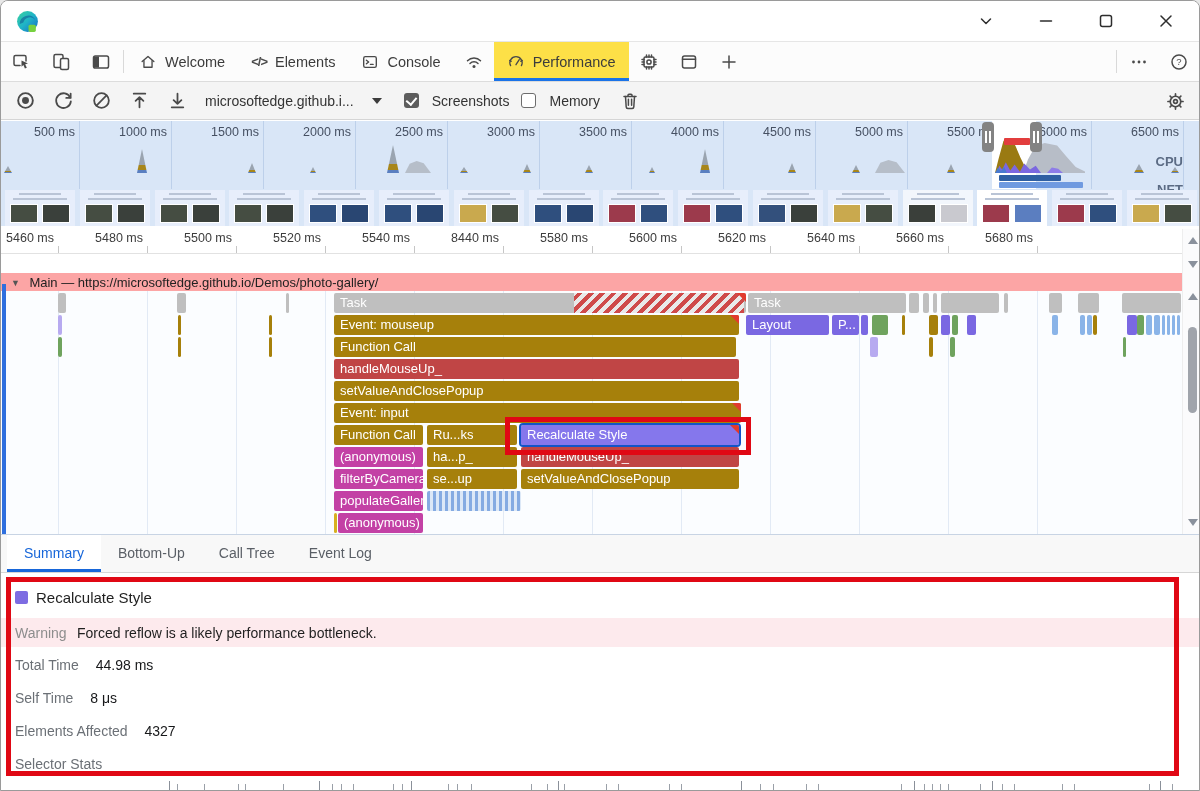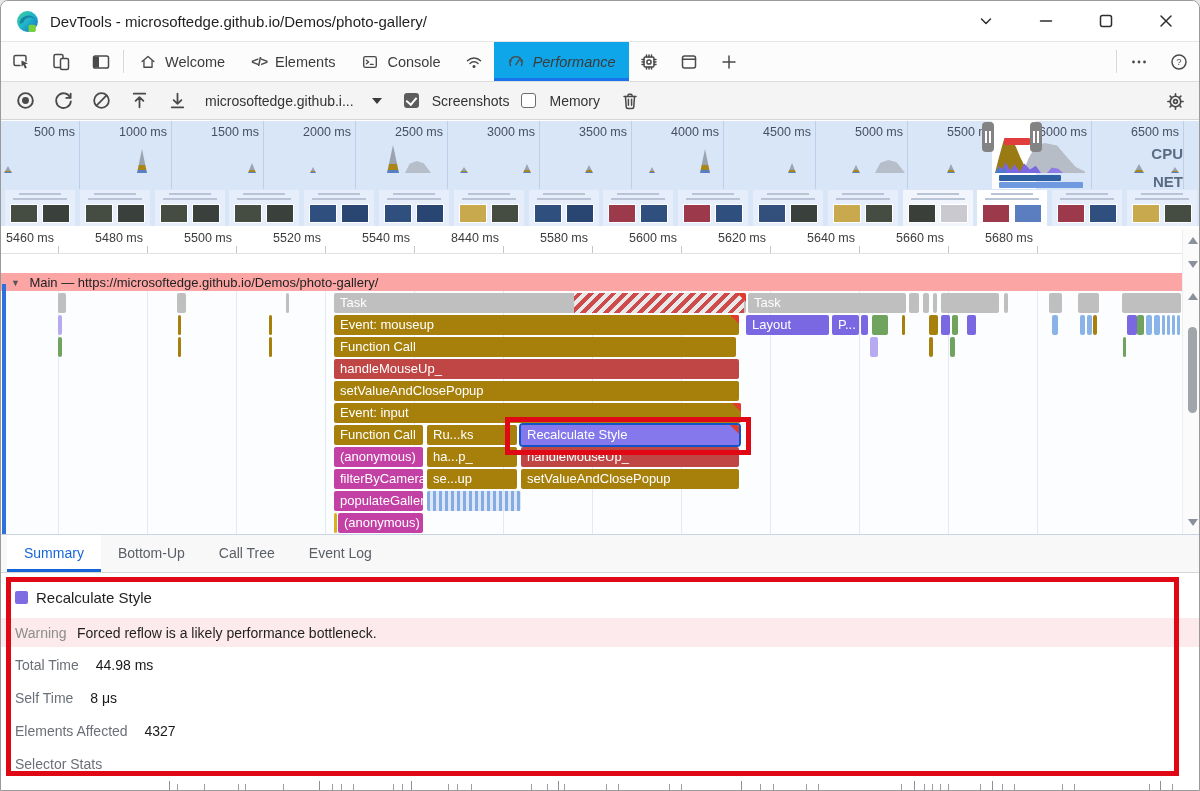--- a/index.html
+++ b/index.html
@@ -16,21 +16,21 @@
   .winbtns{position:absolute;right:10px;top:0;height:40px;display:flex;align-items:center;}
   .wbtn{width:46px;height:36px;display:flex;align-items:center;justify-content:center;margin-left:14px;}
   .wbtn svg{stroke:#2e2e2e;}
 
   
   .tabbar{position:absolute;left:0;top:41px;width:100%;height:39px;background:#fcfcfc;
           border-bottom:1px solid #dcdcdc;display:flex;align-items:stretch;}
   .tbicon{width:40px;display:flex;align-items:center;justify-content:center;}
   .vdiv{width:1px;background:#d9d9d9;margin:8px 2px;}
   .tab{display:flex;align-items:center;gap:8px;padding:0 13px;font-size:14.5px;color:#3c3c3c;}
-  .tab.selected{background:#0ea5e9;box-shadow:inset 0 -3px 0 #1a73e8;font-style:italic;}
+  .tab.selected{background:#fde047;box-shadow:inset 0 -3px 0 #1a73e8;}
   .angle{font-size:13px;font-weight:bold;color:#4a4a4a;letter-spacing:-1px;}
   .tb-right{margin-left:auto;display:flex;align-items:stretch;}
 
   
   .perfbar{position:absolute;left:0;top:81px;width:100%;height:38px;background:#f4f4f4;
            border-bottom:1px solid #d5d5d5;display:flex;align-items:center;gap:6px;padding-left:8px;box-sizing:border-box;}
   .pbic{width:32px;height:30px;display:flex;align-items:center;justify-content:center;}
   .profname{font-size:14px;color:#333;margin-left:6px;}
   .caret{width:0;height:0;border-left:5px solid transparent;border-right:5px solid transparent;
          border-top:6px solid #3c3c3c;margin:0 10px 0 12px;}
@@ -39,21 +39,21 @@
   .chk.on::after{content:"";position:absolute;left:4px;top:1.5px;width:5px;height:8px;
         border:solid #fff;border-width:0 2px 2px 0;transform:rotate(40deg);}
   .chk.off{border:1.6px solid #6d6d6d;background:#fff;}
   .chklbl{font-size:14px;color:#333;}
   .gear-right{position:absolute;right:8px;top:4px;}
 
   
   .overview{position:absolute;left:0;top:120px;width:100%;height:105px;background:#d9e6f7;overflow:hidden;}
   .ov-grid{position:absolute;top:0;width:1px;height:68px;background:#bdd0ea;}
   .ov-label{position:absolute;top:4px;width:72px;text-align:right;font-size:12.5px;color:#465062;}
-  .side-label{position:absolute;right:16px;font-size:15px;font-weight:bold;color:#5b6b84;}
+  .side-label{position:absolute;right:16px;font-size:13px;font-weight:bold;color:#5b6b84;margin-top:9px;}
   .cpu-spike{position:absolute;clip-path:polygon(50% 0,100% 100%,0 100%);
      background:linear-gradient(180deg,#9aa4b0 0 68%,#a8861a 68% 88%,#5a7fc0 88% 100%);z-index:2;}
   .cpu-hump{position:absolute;clip-path:polygon(0 100%,18% 22%,45% 0,72% 18%,100% 100%);background:#b6bec9;z-index:2;}
   .sel-window{position:absolute;left:991px;top:0;width:44px;height:68px;background:#fff;z-index:1;}
   .mount{position:absolute;z-index:3;}
   .m-gray{left:1022px;top:22px;width:62px;height:30px;background:#b7bdc7;
      clip-path:polygon(0 100%,8% 55%,20% 10%,35% 0,55% 8%,70% 45%,85% 80%,100% 95%,100% 100%);}
   .m-brown{left:994px;top:18px;width:34px;height:34px;background:#9a7a12;
      clip-path:polygon(0 100%,10% 60%,25% 5%,45% 0,60% 20%,75% 55%,90% 85%,100% 100%);}
   .m-purple{left:996px;top:40px;width:44px;height:12px;background:#7b68e0;
@@ -154,21 +154,20 @@
           <stop offset="0" stop-color="#3ad29f"></stop>
               <stop offset=".5" stop-color="#1fb3c7"></stop>
               <stop offset="1" stop-color="#1566c8"></stop>
         </linearGradient>
           </defs>
         <circle cx="12" cy="12" r="10" fill="url(#lg1)"></circle>
         <path d="M4.5 14.5 a8 8 0 0 1 15-4 a6.5 6.5 0 0 0-11.5 2.5z" fill="#0c4a8f" opacity=".5"></path>
         <rect x="13" y="15" width="7" height="7" rx="1.5" fill="#77d13f"></rect>
       </svg>
     </span>
-    <span class="apptitle">DevTools - microsoftedge.github.io/Demos/photo-gallery/</span>
     <div class="winbtns">
       <span class="wbtn">
         <svg width="20" height="20" viewBox="0 0 20 20" class="ic">
             <path d="M5.5 8 L10 12.5 L14.5 8"></path>
           </svg>
         </span>
       <span class="wbtn">
         <svg width="20" height="20" viewBox="0 0 20 20" class="ic">
             <line x1="4.5" y1="10" x2="15.5" y2="10"></line>
           </svg>

